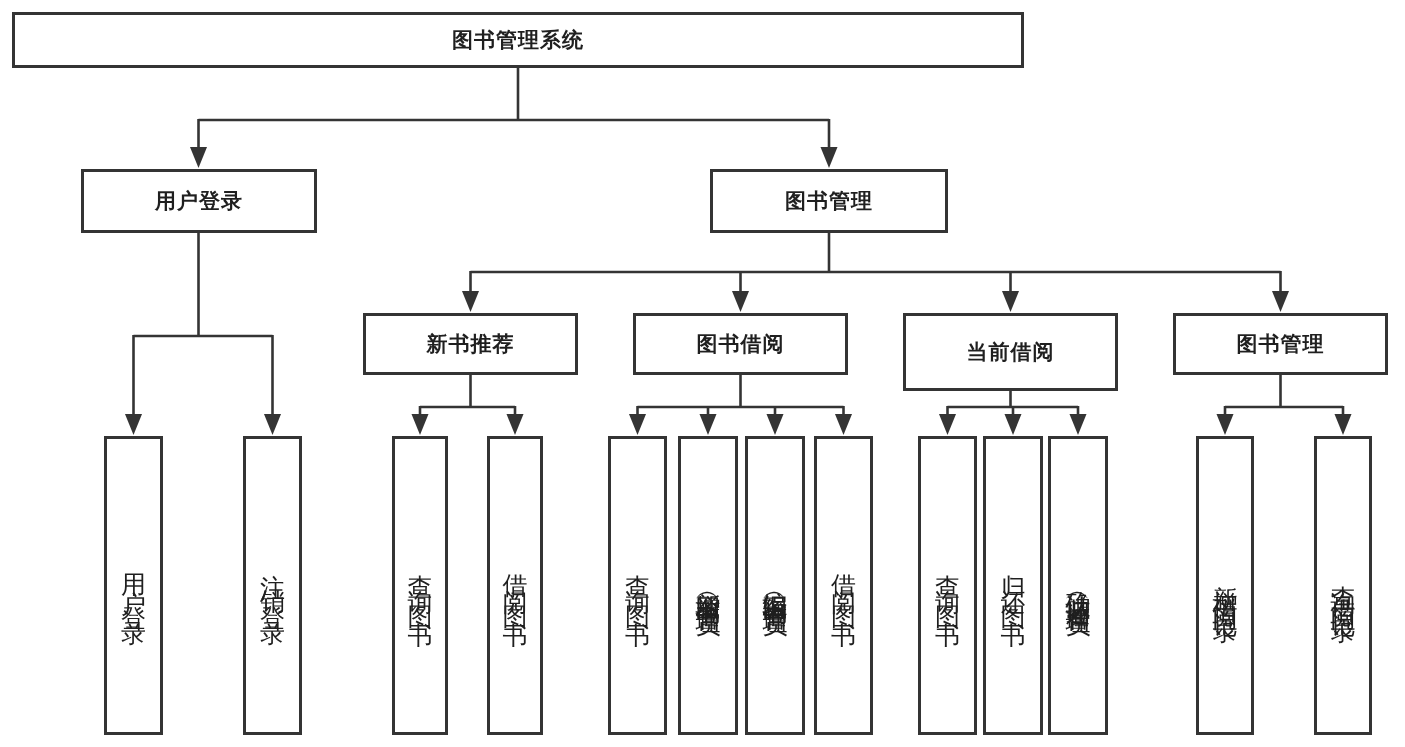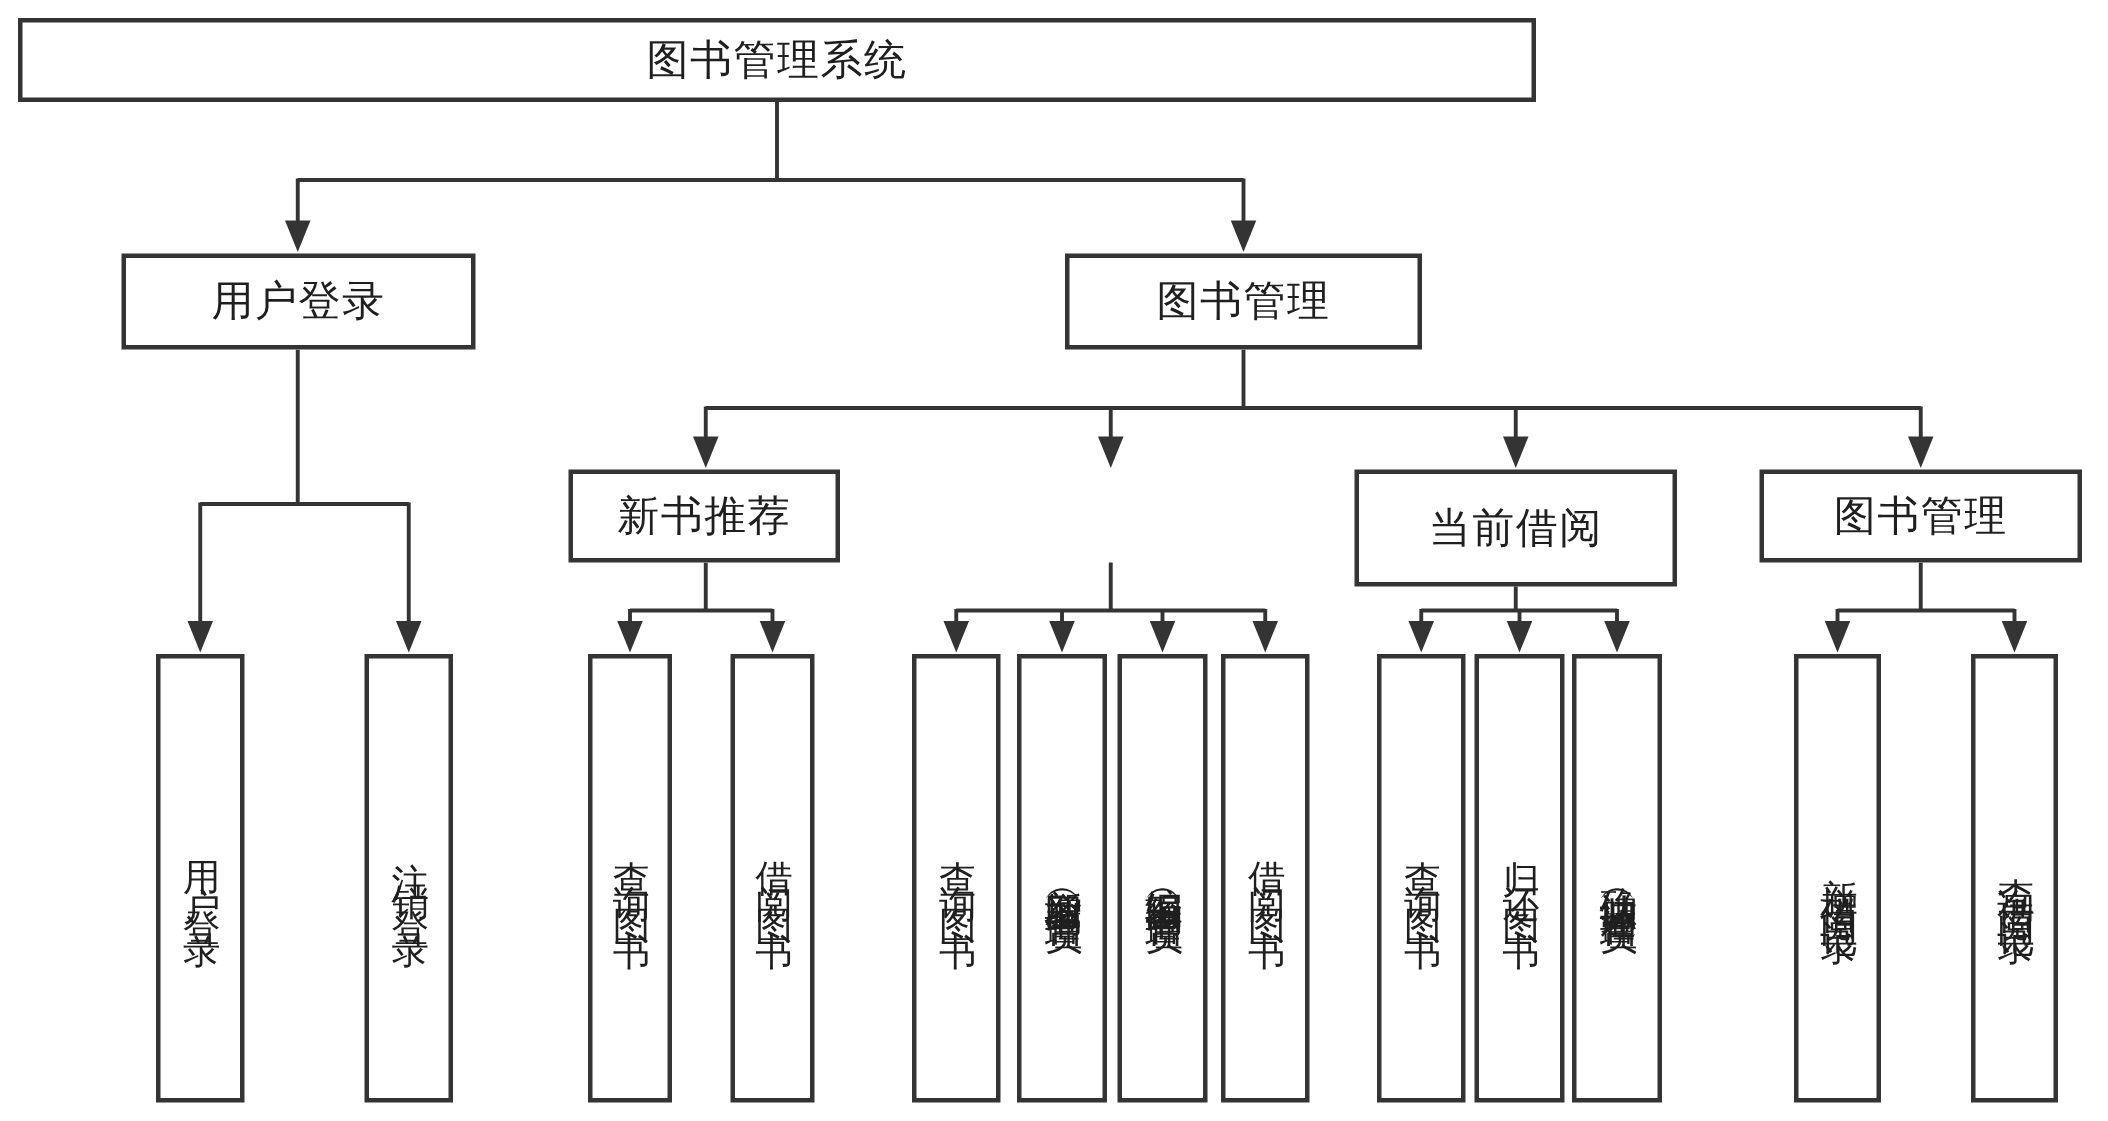--- a/index.html
+++ b/index.html
@@ -32,23 +32,24 @@
     position: absolute;
     box-sizing: border-box;
     border: 3px solid var(--line, #343434);
     background: #ffffff;
     display: flex;
     align-items: center;
     justify-content: center;
     color: var(--text, #1f1f1f);
   }
   .h-node .lbl {
-    font-size: 28px;
+    font-size: 21px;
     letter-spacing: 1px;
     white-space: nowrap;
+    font-weight: bold;
   }
   .v-node .lbl {
     writing-mode: vertical-rl;
     text-orientation: mixed;
     font-size: 25px;
     line-height: 1;
   }
   .v4 { letter-spacing: 16px; }
   .v6 { letter-spacing: 7px; }
   .v8 { letter-spacing: 3px; }
@@ -134,22 +135,25 @@
     <span class="lbl">图书管理系统</span>
   </div>
 
   <div class="node h-node" style="left:81px;top:169px;width:236px;height:64px">
     <span class="lbl">用户登录</span>
   </div>
   <div class="node h-node" style="left:710px;top:169px;width:238px;height:64px">
     <span class="lbl">图书管理</span>
   </div>
 
-  <div class="node h-node" style="left:379px;top:313px;width:181px;height:62px">
+  <div class="node h-node" style="left:363px;top:313px;width:215px;height:62px">
     <span class="lbl">新书推荐</span>
+  </div>
+  <div class="node h-node" style="left:633px;top:313px;width:215px;height:62px">
+    <span class="lbl">图书借阅</span>
   </div>
   <div class="node h-node" style="left:903px;top:313px;width:215px;height:78px">
     <span class="lbl">当前借阅</span>
   </div>
   <div class="node h-node" style="left:1173px;top:313px;width:215px;height:62px">
     <span class="lbl">图书管理</span>
   </div>
 
   <div class="node v-node" style="left:104px;top:436px;width:59px;height:299px">
     <span class="lbl v4">用户登录</span>

